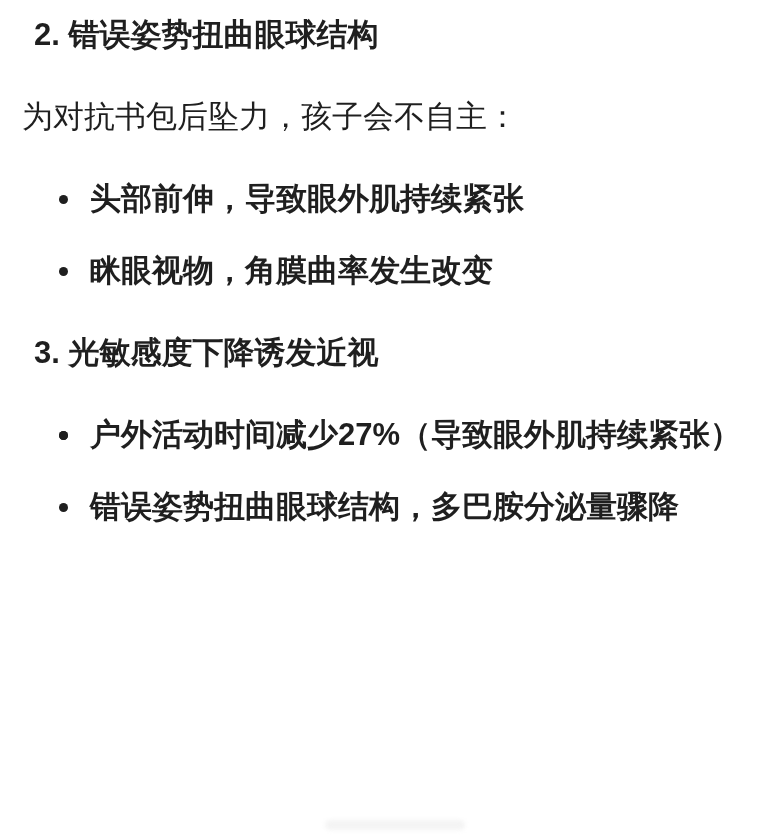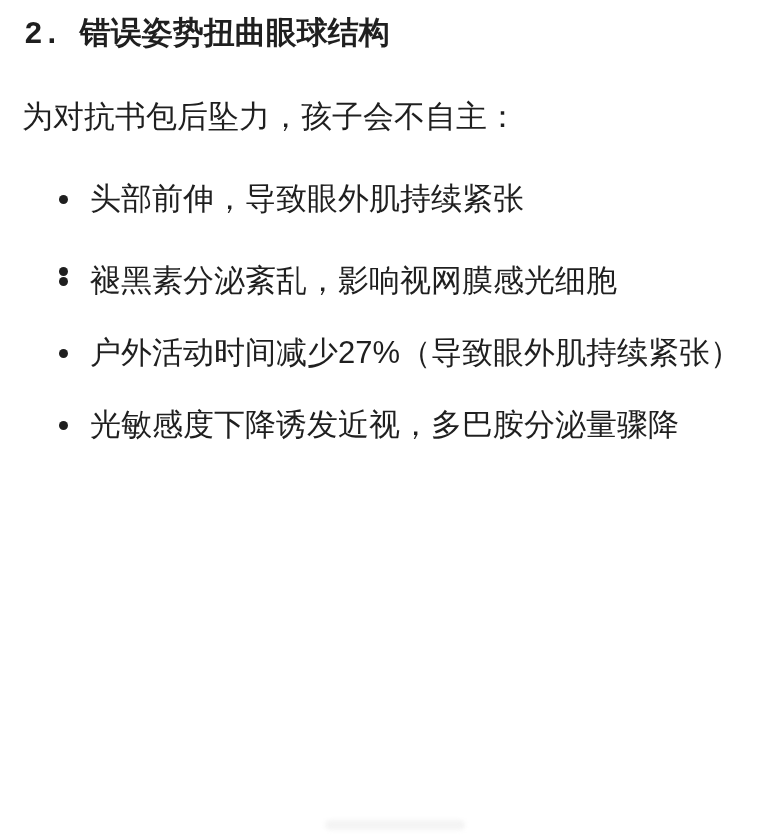--- a/index.html
+++ b/index.html
@@ -13,38 +13,38 @@
   }
   .doc {
     box-sizing: border-box;
     width: 774px;
     padding: 6px 10px 0 22px;
     font-size: 31px;
     line-height: 58px;
     letter-spacing: 0;
   }
   .heading {
-    margin: 0 0 24px 2px;
+    margin: 0 0 24px 12px;
     font-weight: 600;
-    font-family: Liberation Mono, monospace;
   }
   .intro {
     margin: 0 0 24px 0;
     font-weight: 400;
     font-family: Liberation Serif, serif;
   }
   .bullet-list {
     list-style: none;
     margin: 0 0 24px 0;
     padding: 0;
   }
   .bullet-list li {
     position: relative;
     padding-left: 68px;
     margin: 0 0 14px 0;
+    font-weight: bold;
   }
   .dot {
     position: absolute;
     left: 37px;
     top: 25px;
     width: 9px;
     height: 9px;
     border-radius: 50%;
     background: #1f1f1f;
   }
@@ -67,36 +67,37 @@
   <section>
     <p class="heading">2. 错误姿势扭曲眼球结构</p>
     <p class="intro">为对抗书包后坠力，孩子会不自主：</p>
     <ul class="bullet-list">
       <li>
         <span class="dot"></span>
         <span>头部前伸，导致眼外肌持续紧张</span>
       </li>
       <li>
         <span class="dot"></span>
+        <span>眯眼视物，角膜曲率发生改变</span>
       </li>
     </ul>
   </section>
 
   <section>
+    <p class="heading">3. 光敏感度下降诱发近视</p>
     <ul class="bullet-list">
       <li>
         <span class="dot"></span>
-        <span>褪黑素分泌紊乱，影响视网膜感光细胞</span>
       </li>
       <li>
         <span class="dot"></span>
         <span>户外活动时间减少27%（导致眼外肌持续紧张）</span>
       </li>
       <li>
         <span class="dot"></span>
-        <span>光敏感度下降诱发近视，多巴胺分泌量骤降</span>
+        <span>错误姿势扭曲眼球结构，多巴胺分泌量骤降</span>
       </li>
     </ul>
   </section>
 
 </main>
 
 <div class="bottom-artifact"></div>
 
 </body></html>

